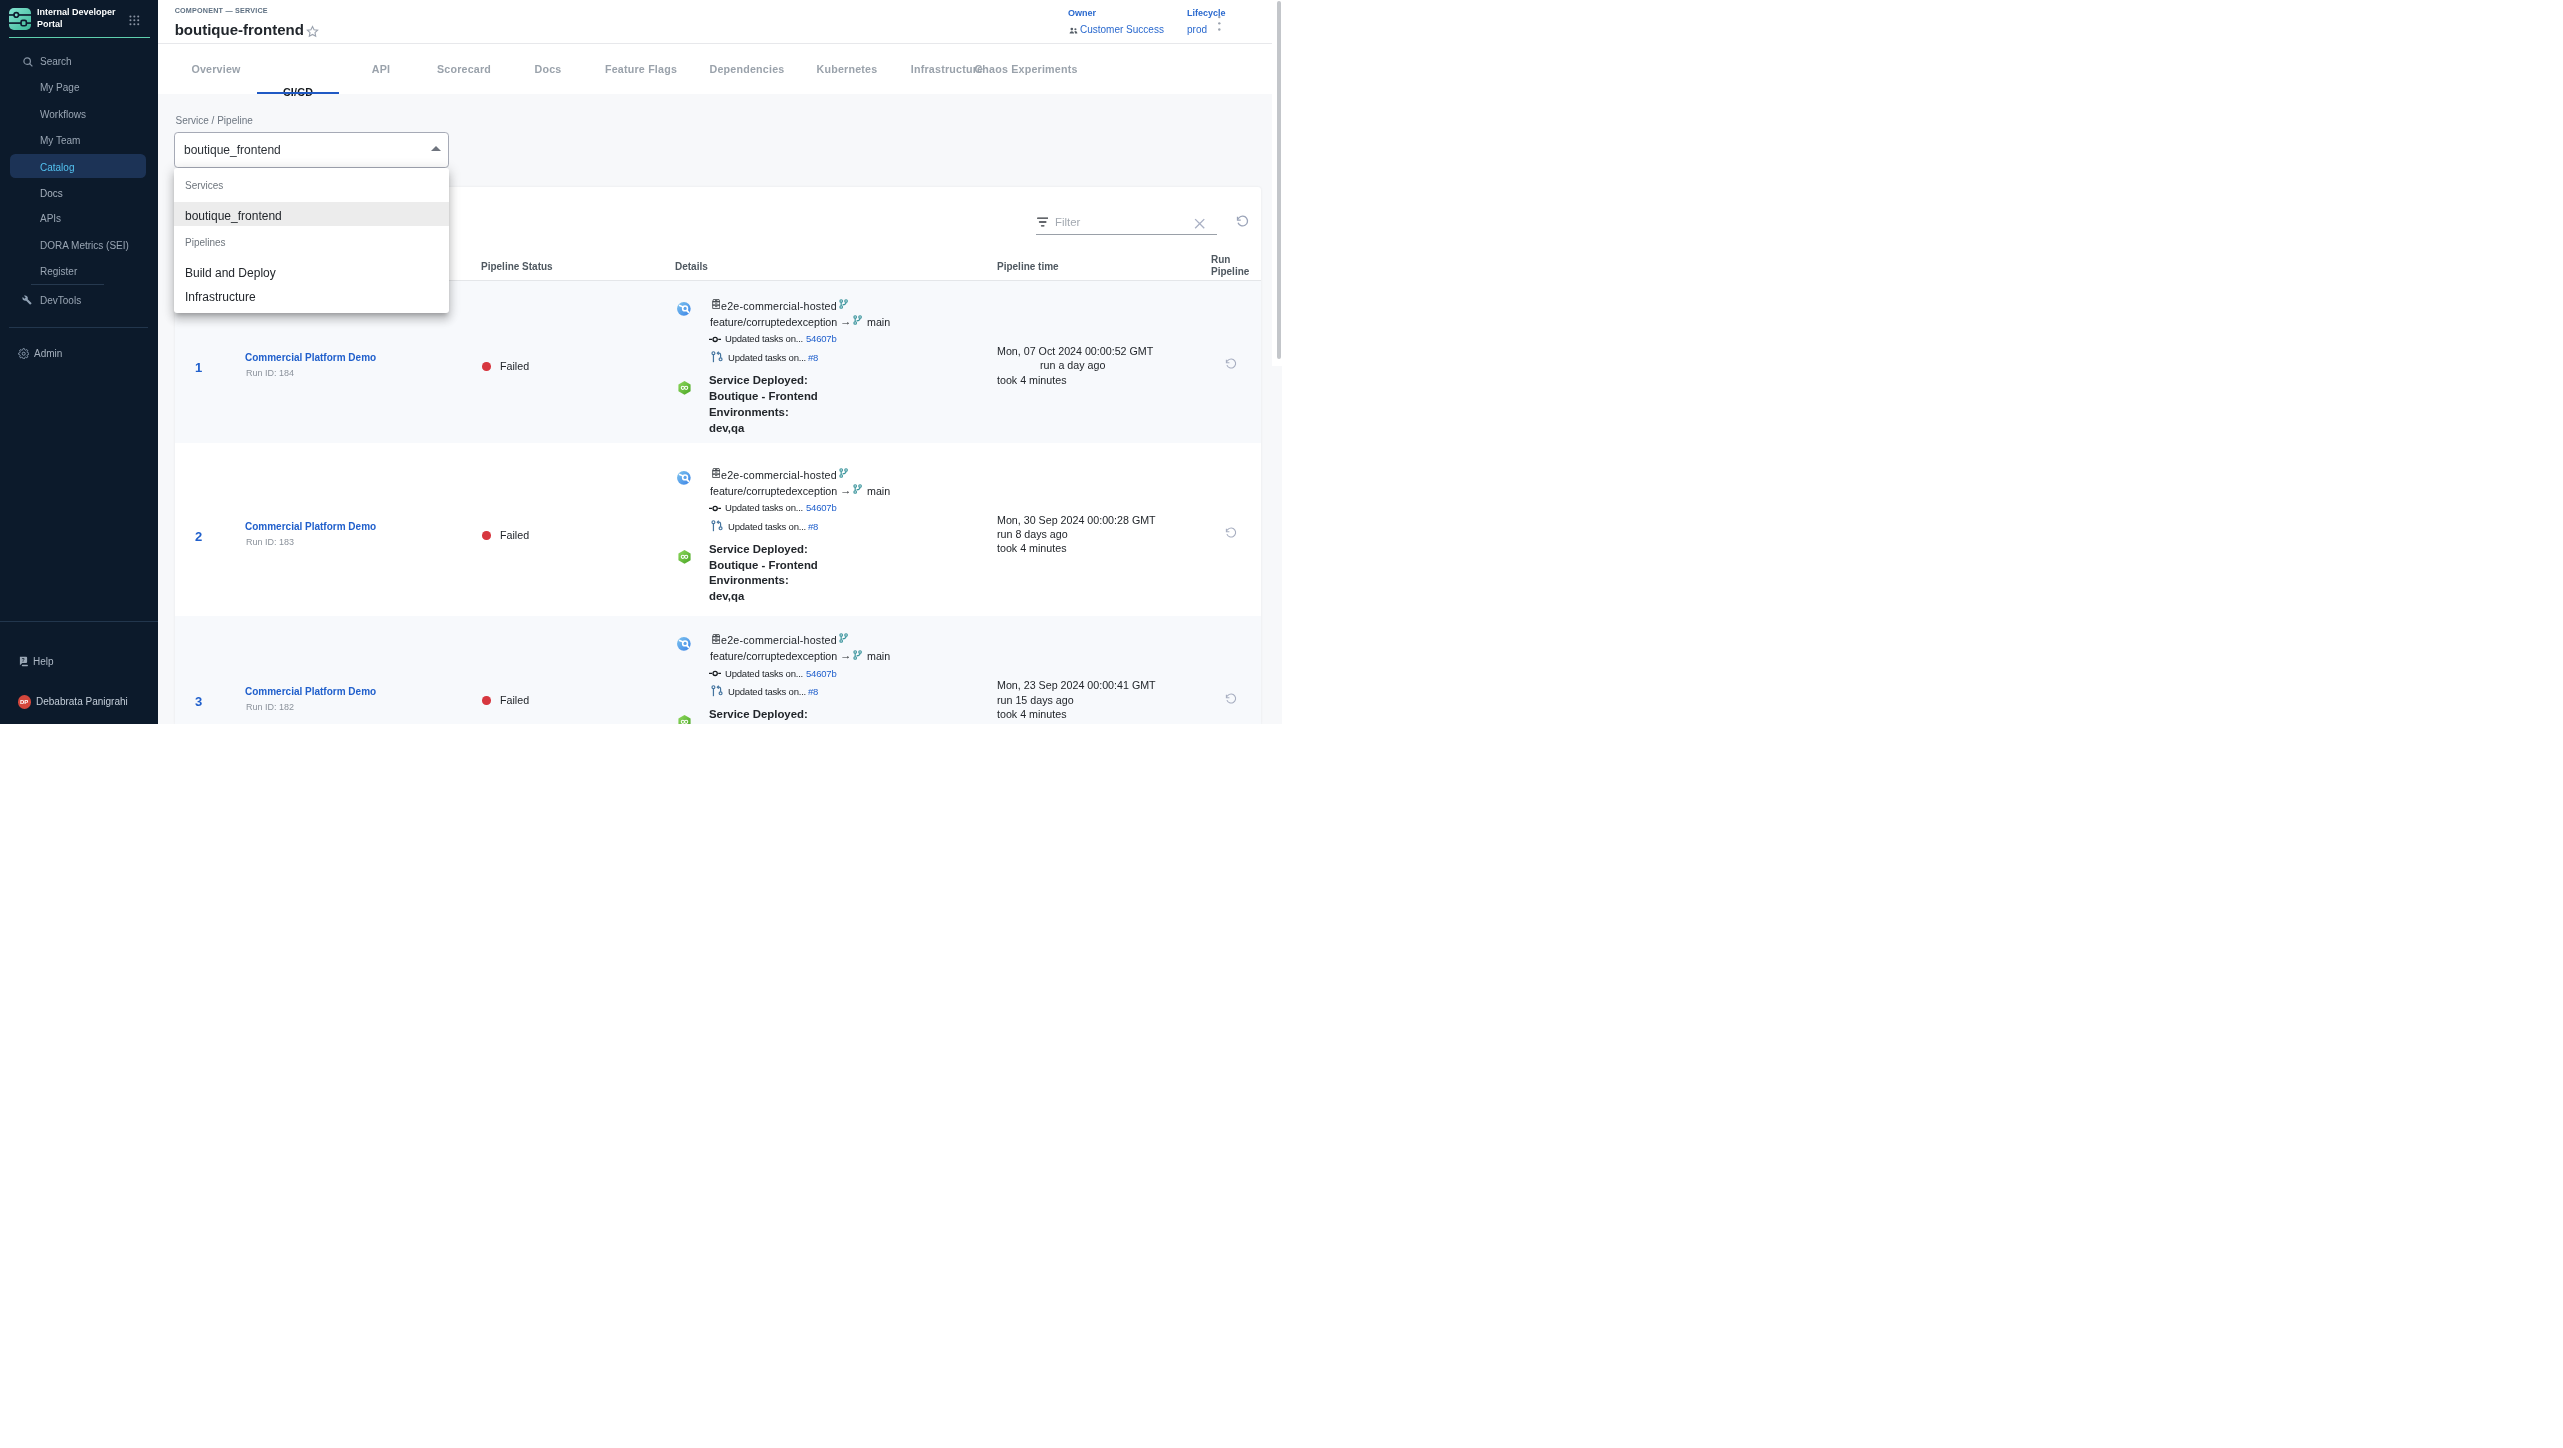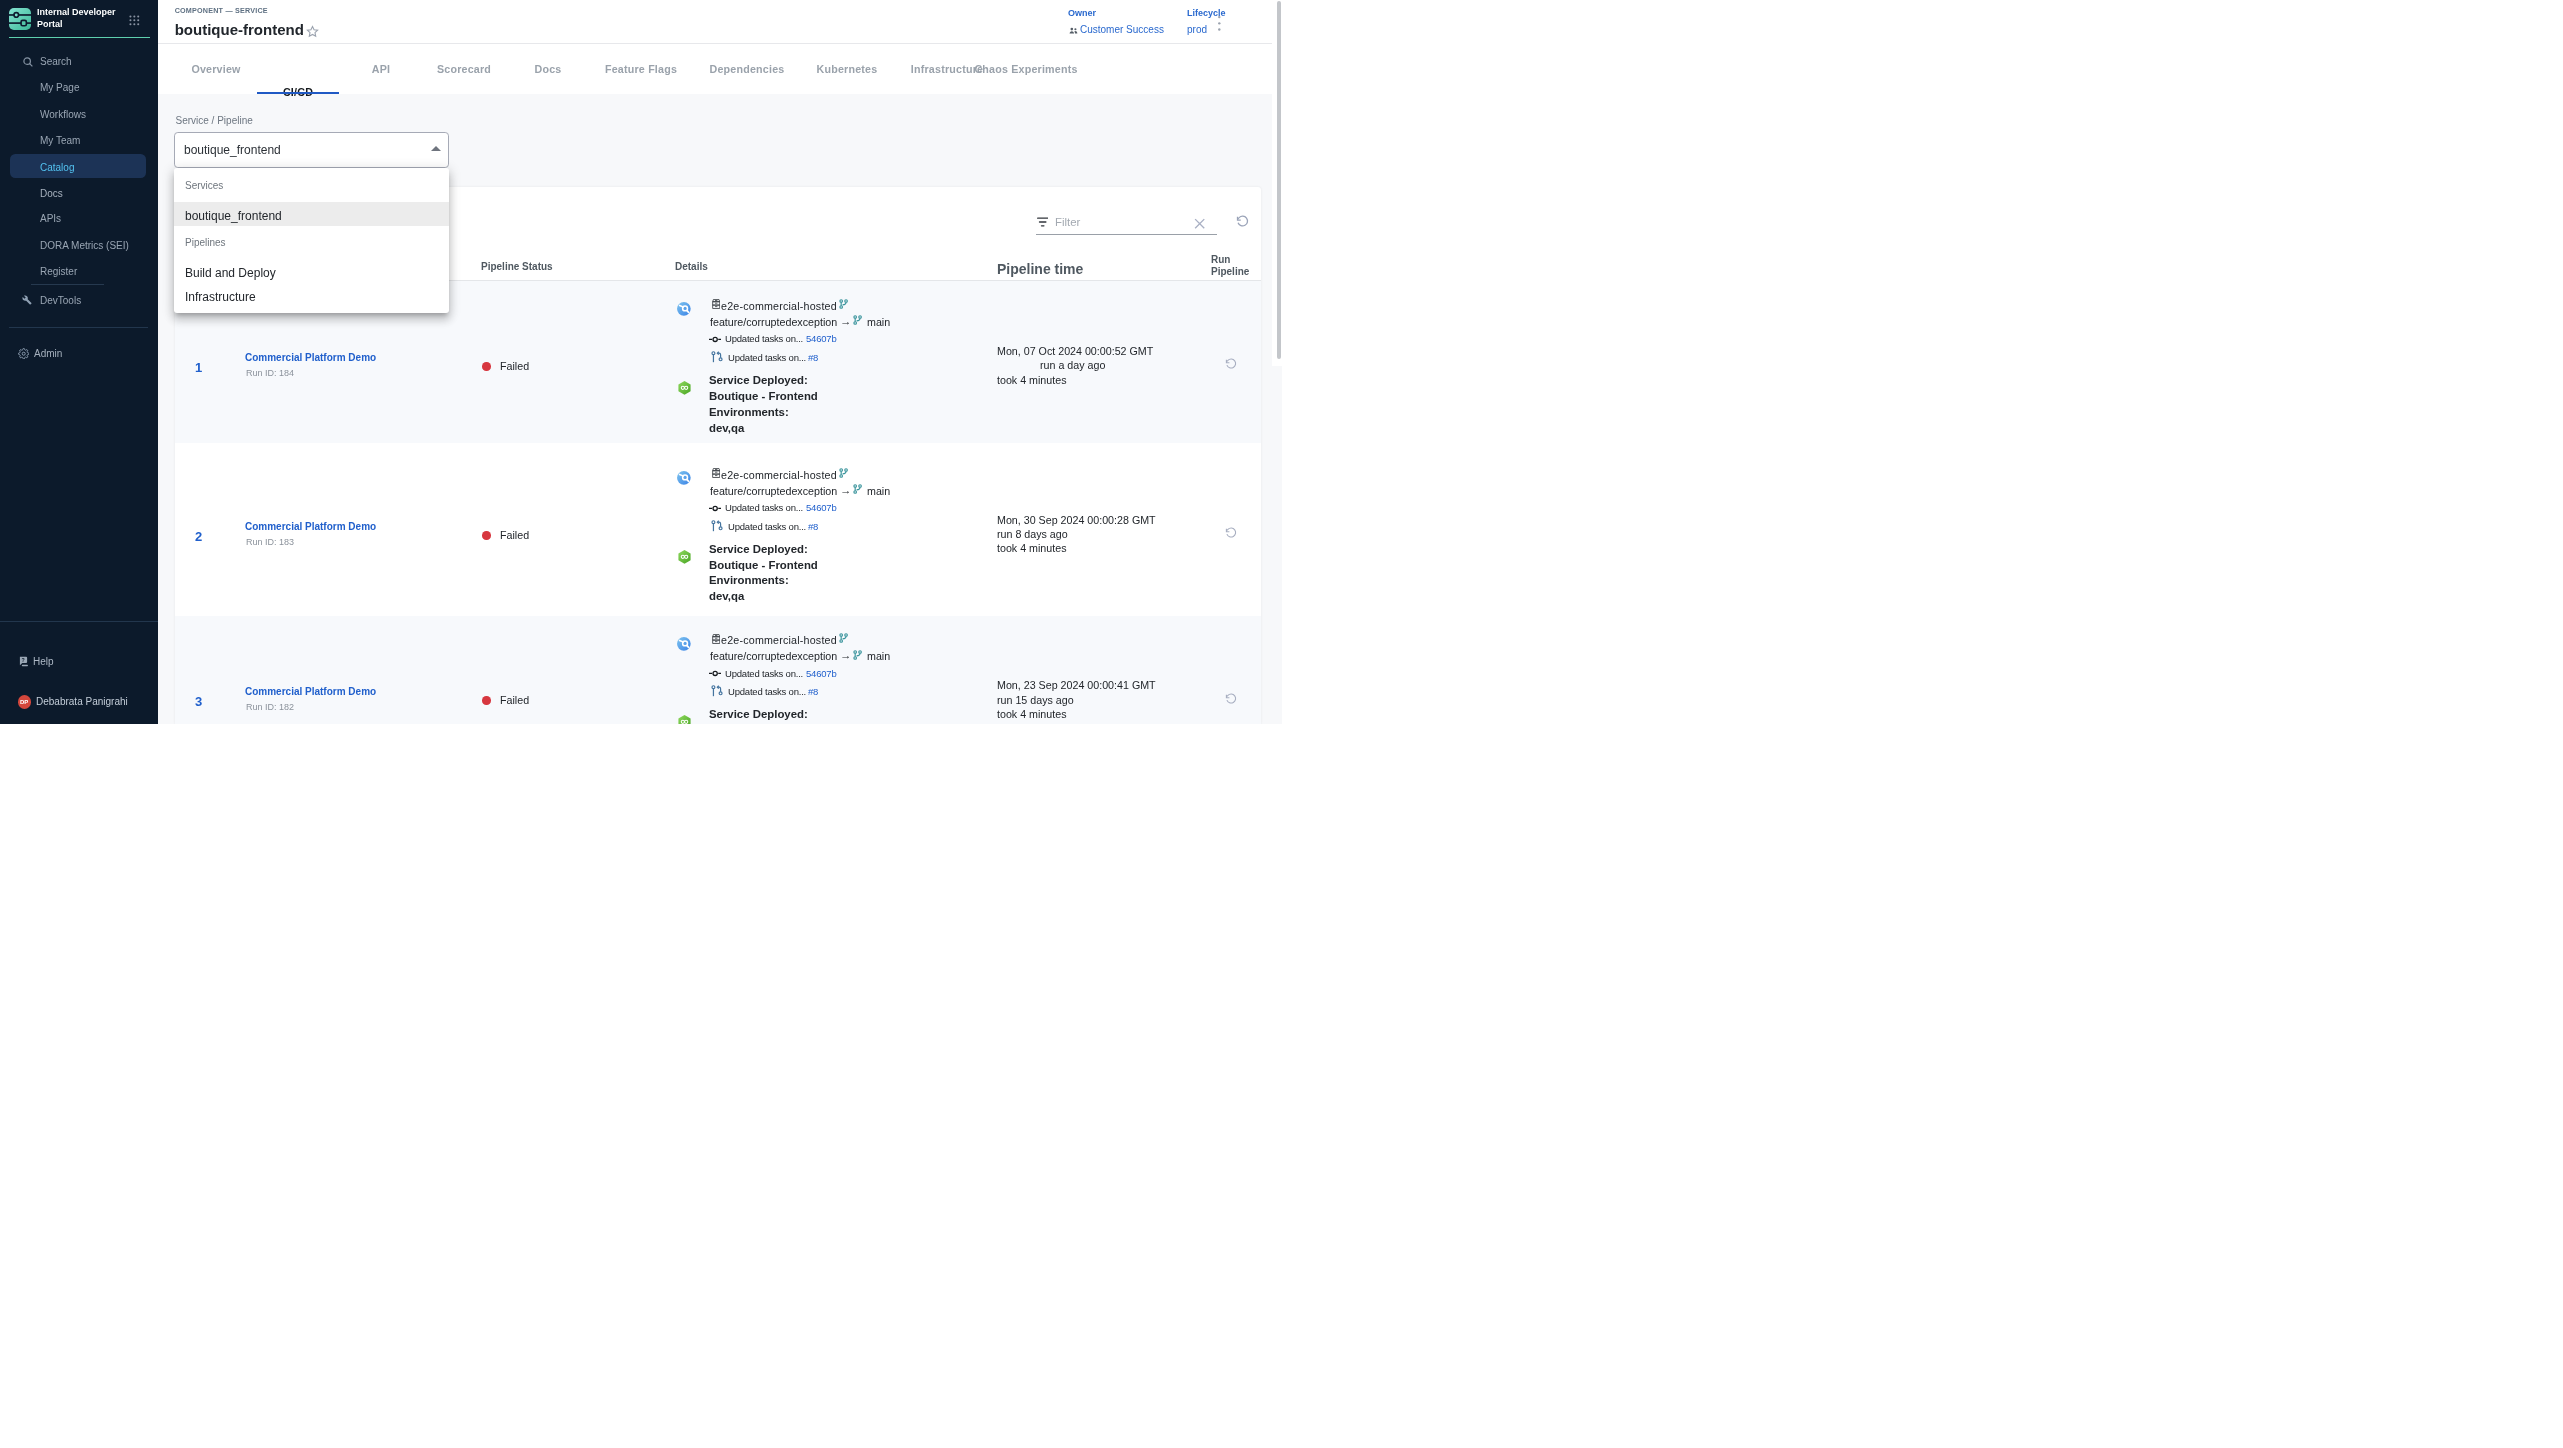--- a/index.html
+++ b/index.html
@@ -71,21 +71,21 @@
       <path d="M1.5 1.5 L13.5 13.5 M13.5 1.5 L1.5 13.5"></path>
     </svg>
   <div class="abs" style="left:878px; top:234px; width:181px; height:0.8px; background:#9aa0a8;"></div>
   <svg class="abs" style="left:1078px; top:215px;" width="13" height="13" viewBox="0 0 24 24" fill="none" stroke="#9aa3b8" stroke-width="2.4">
       <path d="M2.8 3.4v6h6"></path>
       <path d="M3.8 14.2a9 9 0 1 0 2-9.4l-3 2.9"></path>
     </svg>
 
   <div class="abs bold" style="left:323px; top:261px; font-size:10px; color:#4f5860;">Pipeline Status</div>
   <div class="abs bold" style="left:517px; top:261px; font-size:10px; color:#4f5860;">Details</div>
-  <div class="abs bold" style="left:839px; top:261px; font-size:14px; color:#4f5860;">Pipeline time</div>
+  <div class="abs bold" style="left:839px; top:261px; font-size:10px; color:#4f5860;">Pipeline time</div>
   <div class="abs bold" style="left:1053px; top:254px; font-size:10px; color:#4f5860; line-height:11.8px;">Run<br>Pipeline</div>
   <div class="abs" style="left:16.7px; top:280px; width:1086px; height:0.8px; background:#e4e6e9;"></div>
 
   <div class="abs" style="left:16.7px; top:281px; width:1086px; height:162px; background:#f7f9fc;"></div>
   <div class="abs" style="left:16.7px; top:616px; width:1086px; height:109px; background:#f7f9fc;"></div>
 
   <div class="abs bold" style="left:37px; top:360px; font-size:13px; color:#2160cc;">1</div>
   <div class="abs bold" style="left:87px; top:352px; font-size:10px; color:#2160cc;">Commercial Platform Demo</div>
   <div class="abs" style="left:88px; top:368px; font-size:9px; color:#8b929b;text-align:right;">Run ID: 184</div>
   <div class="abs" style="left:324px; top:362px; width:8.5px; height:8.5px; border-radius:50%; background:#d7373f;"></div>

